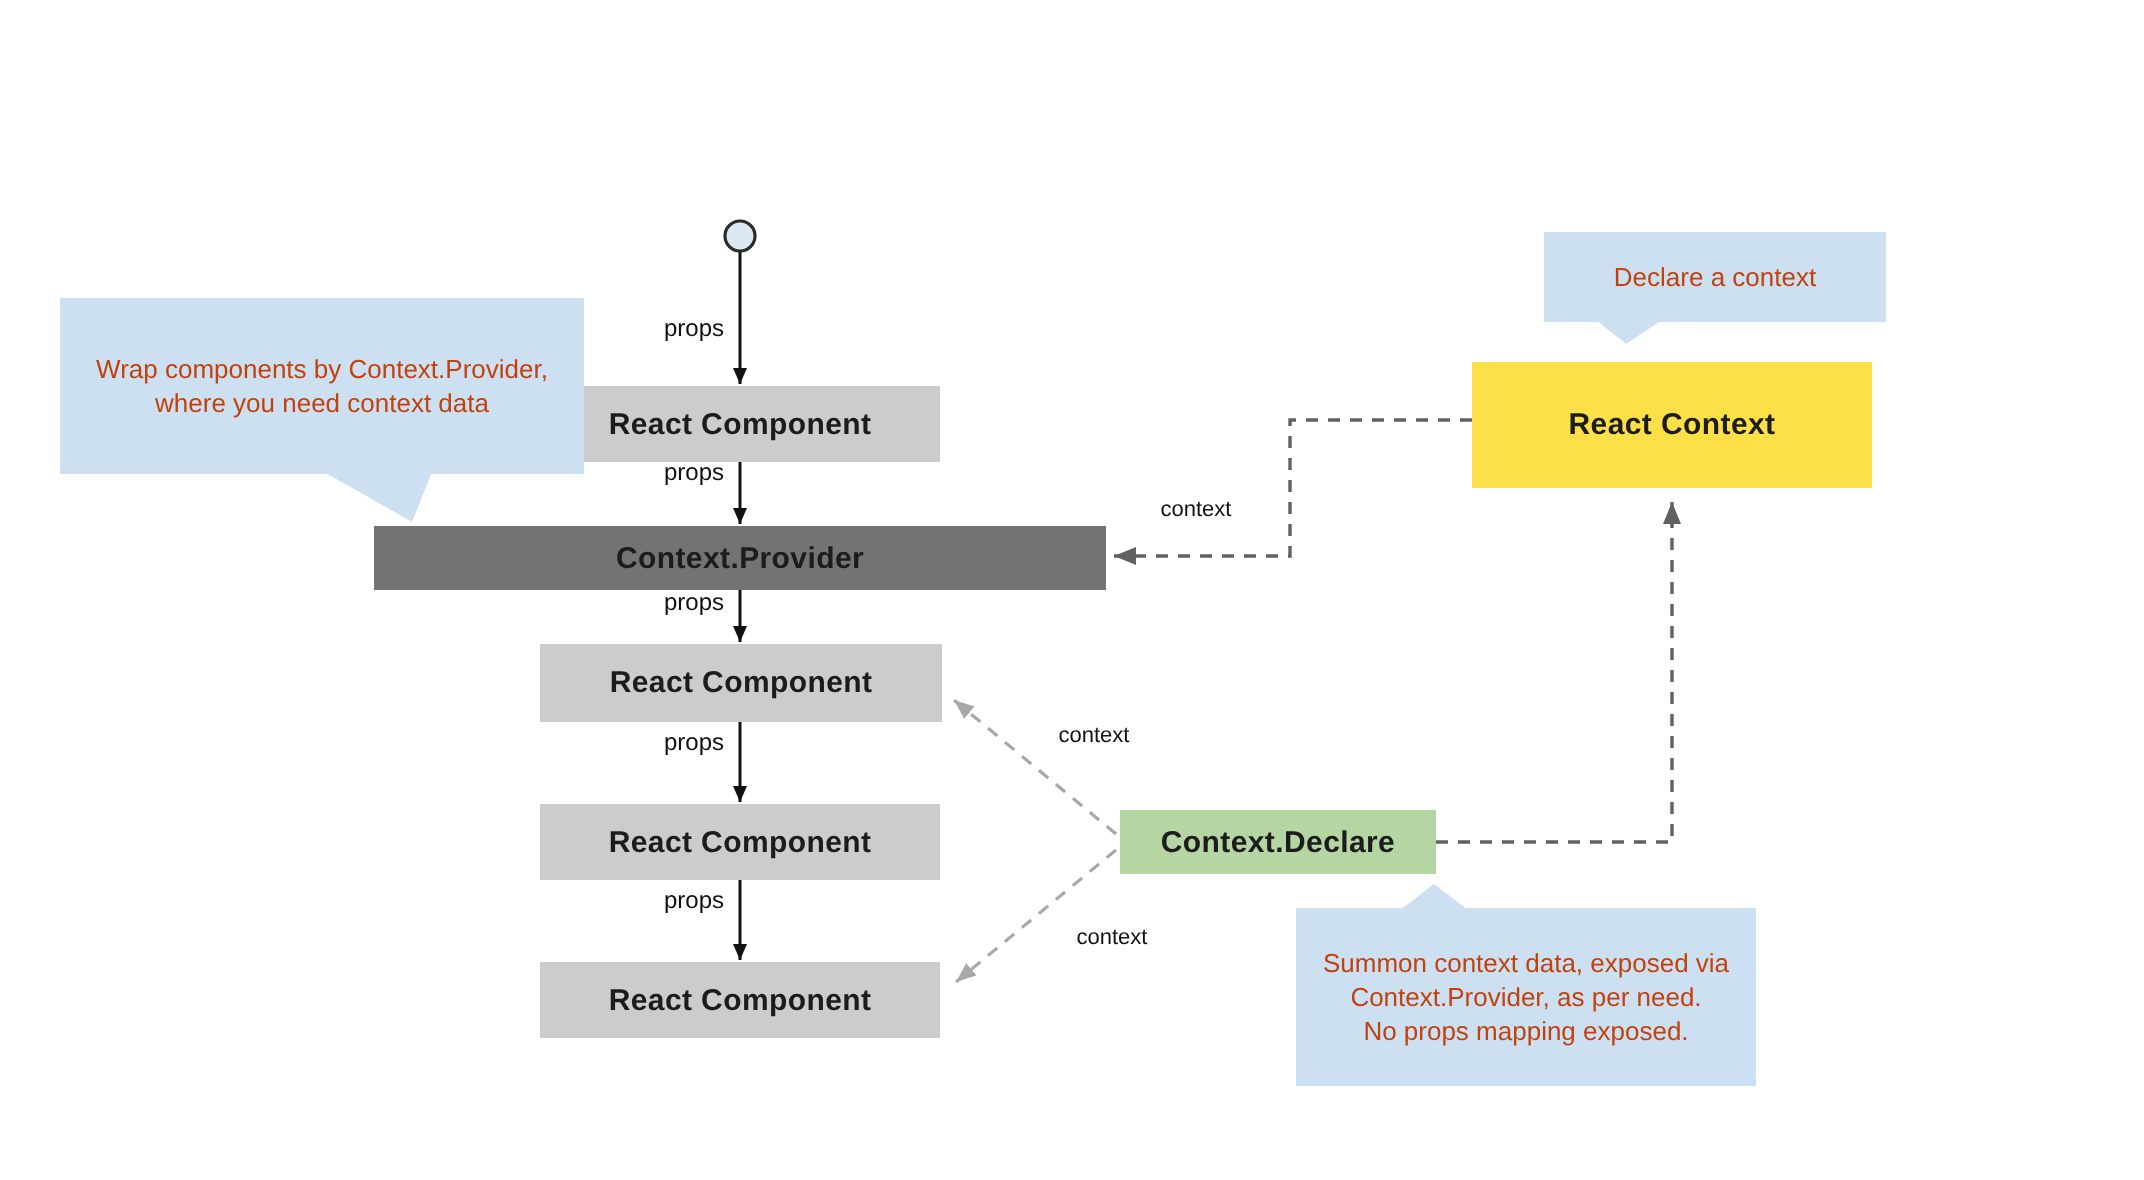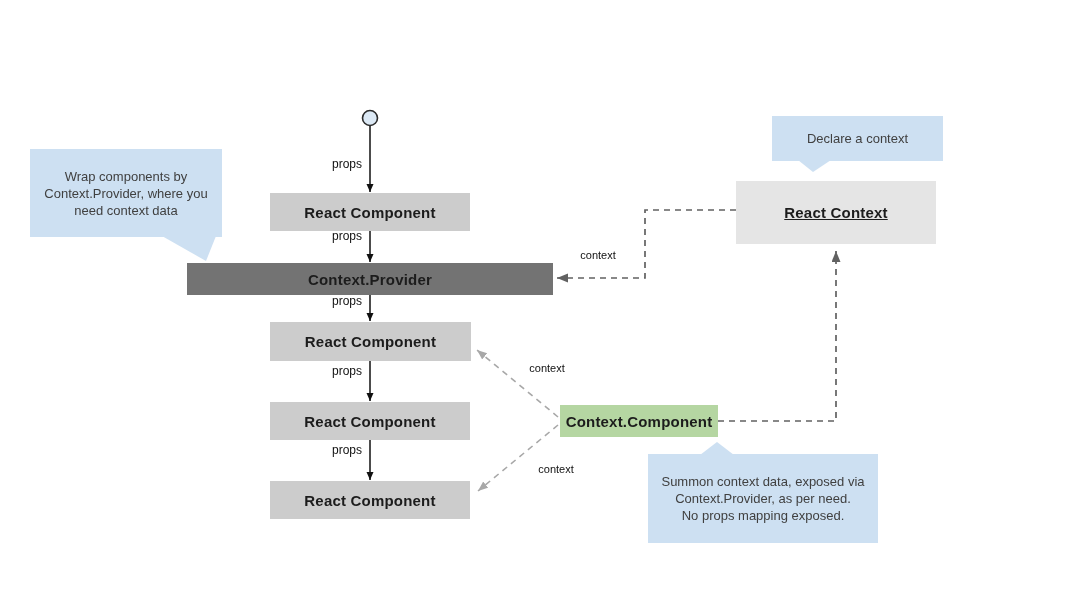--- a/index.html
+++ b/index.html
@@ -7,45 +7,45 @@
     position:relative;width:1072px;height:590px;background:#ffffff;
     font-family:"Liberation Sans",sans-serif;overflow:hidden;
   }
   #arrow-layer{position:absolute;left:0;top:0;width:1072px;height:590px;pointer-events:none;}
   .node{
     position:absolute;display:flex;align-items:center;justify-content:center;
     font-weight:bold;font-size:15px;color:#1c1c1c;letter-spacing:.2px;
   }
   .node.gray{background:#cccccc;}
   .node.pink{background:#737373;}
-  .node.orange{background:#e5e5e5;text-decoration:underline;}
+  .node.orange{background:#fde047;}
   .node.green{background:#b5d6a2;}
   .edge-label{
     position:absolute;font-size:11px;color:#111111;white-space:nowrap;
     transform:translate(-50%,-50%);
   }
   .props-label{
     position:absolute;left:252px;width:110px;text-align:right;
     font-size:12px;color:#111111;transform:translateY(-50%);
   }
   .callout{
-    position:absolute;background:#cde0f2;color:#404040;font-size:13px;line-height:17px;
+    position:absolute;background:#cde0f2;color:#c2410c;font-size:13px;line-height:17px;
     display:flex;align-items:center;justify-content:center;text-align:center;
   }
   .callout .inner{width:100%;padding:4px 10px;box-sizing:border-box;}
   
   #node-rc1{left:270px;top:193px;width:200px;height:38px;}
   #node-provider{left:187px;top:263px;width:366px;height:32px;}
   #node-rc2{left:270px;top:322px;width:201px;height:39px;}
   #node-rc3{left:270px;top:402px;width:200px;height:38px;}
   #node-rc4{left:270px;top:481px;width:200px;height:38px;}
   #node-react-context{left:736px;top:181px;width:200px;height:63px;}
   #node-consumer{left:560px;top:405px;width:158px;height:32px;}
   
-  #callout-wrap{left:30px;top:149px;width:192px;height:88px;}
+  #callout-wrap{left:30px;top:149px;width:262px;height:88px;}
   #callout-declare{left:772px;top:116px;width:171px;height:45px;}
   #callout-summon{left:648px;top:454px;width:230px;height:89px;text-align:center;}
 </style>
 </head>
 <body>
 
 <div id="stage">
 
   <svg id="arrow-layer" viewBox="0 0 1072 590" xmlns="http://www.w3.org/2000/svg">
     <defs>
@@ -81,21 +81,21 @@
     <polygon points="700,455 734,455 717,442" fill="#cde0f2"></polygon>
   </svg>
 
   <div class="node gray" id="node-rc1">React Component</div>
   <div class="node pink" id="node-provider">Context.Provider</div>
   <div class="node gray" id="node-rc2">React Component</div>
   <div class="node gray" id="node-rc3">React Component</div>
   <div class="node gray" id="node-rc4">React Component</div>
 
   <div class="node orange" id="node-react-context">React Context</div>
-  <div class="node green" id="node-consumer">Context.Component</div>
+  <div class="node green" id="node-consumer">Context.Declare</div>
 
   <div class="props-label" style="top:164px;">props</div>
   <div class="props-label" style="top:236px;">props</div>
   <div class="props-label" style="top:301px;">props</div>
   <div class="props-label" style="top:371px;">props</div>
   <div class="props-label" style="top:450px;">props</div>
 
   <div class="edge-label" style="left:598px;top:255px;">context</div>
   <div class="edge-label" style="left:547px;top:368px;">context</div>
   <div class="edge-label" style="left:556px;top:469px;">context</div>

